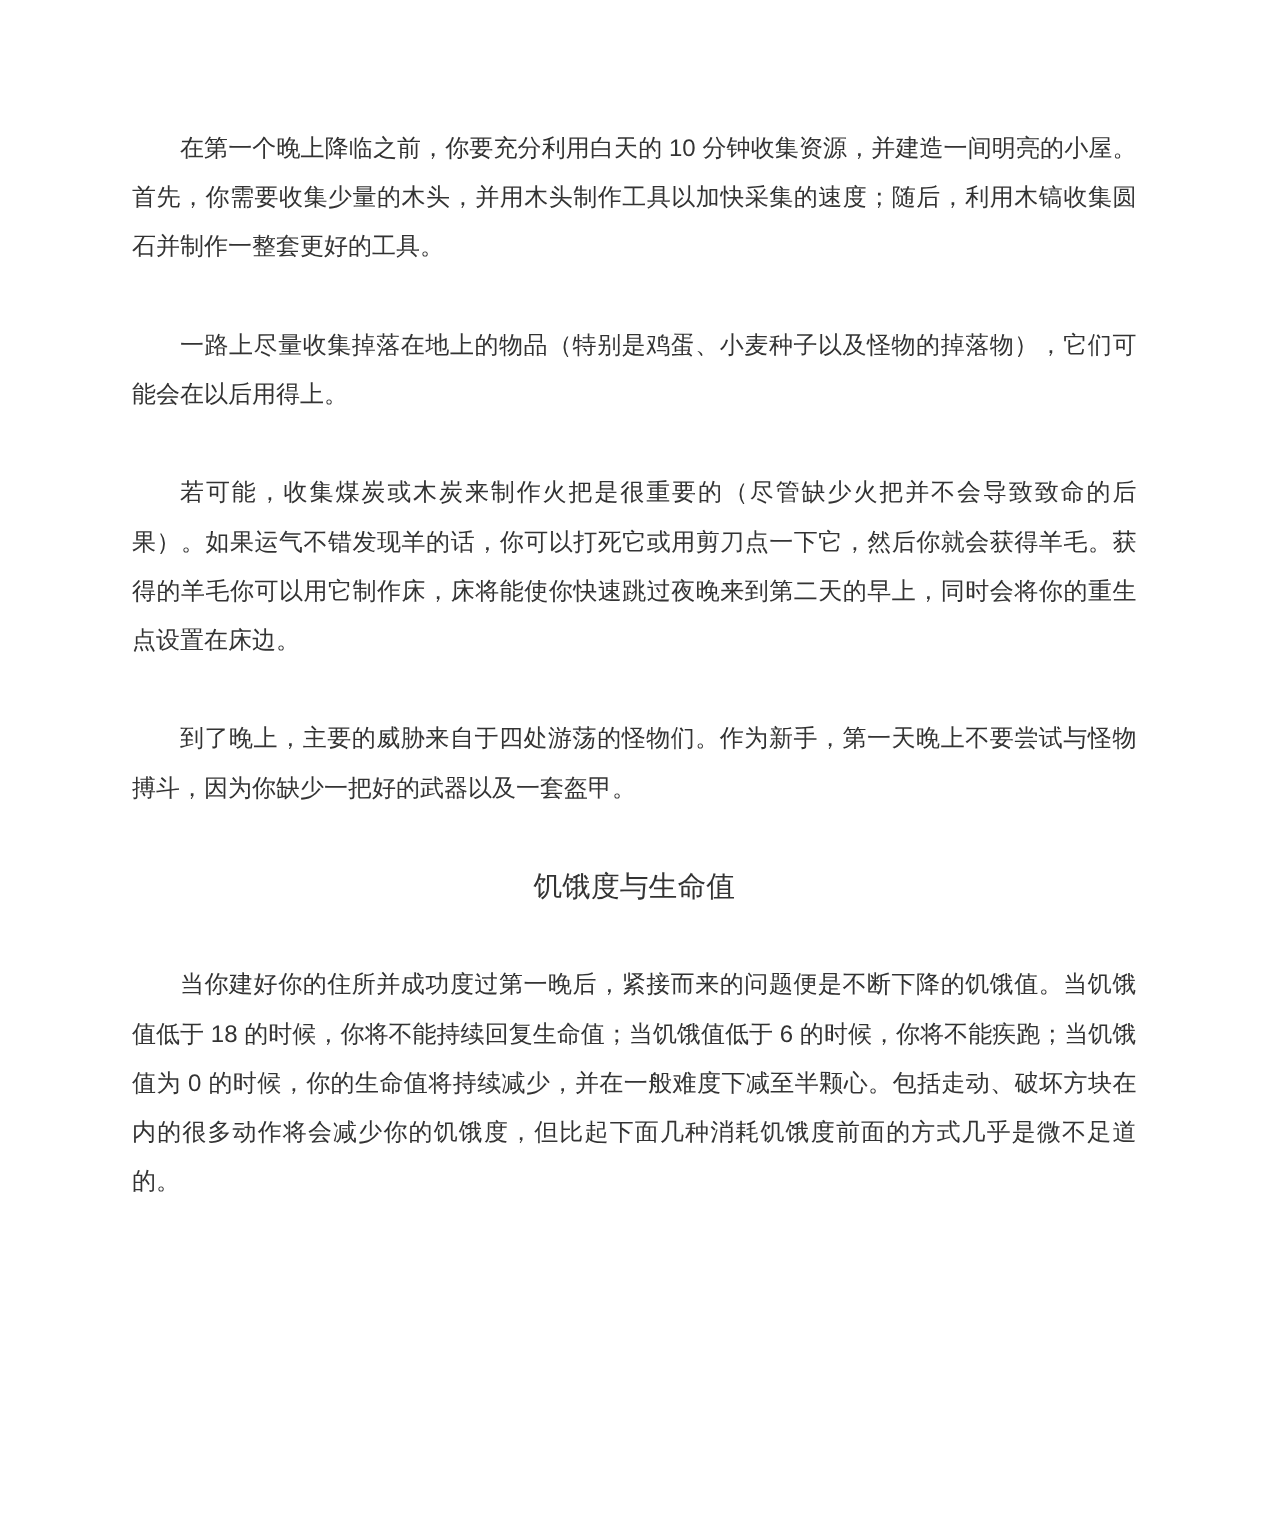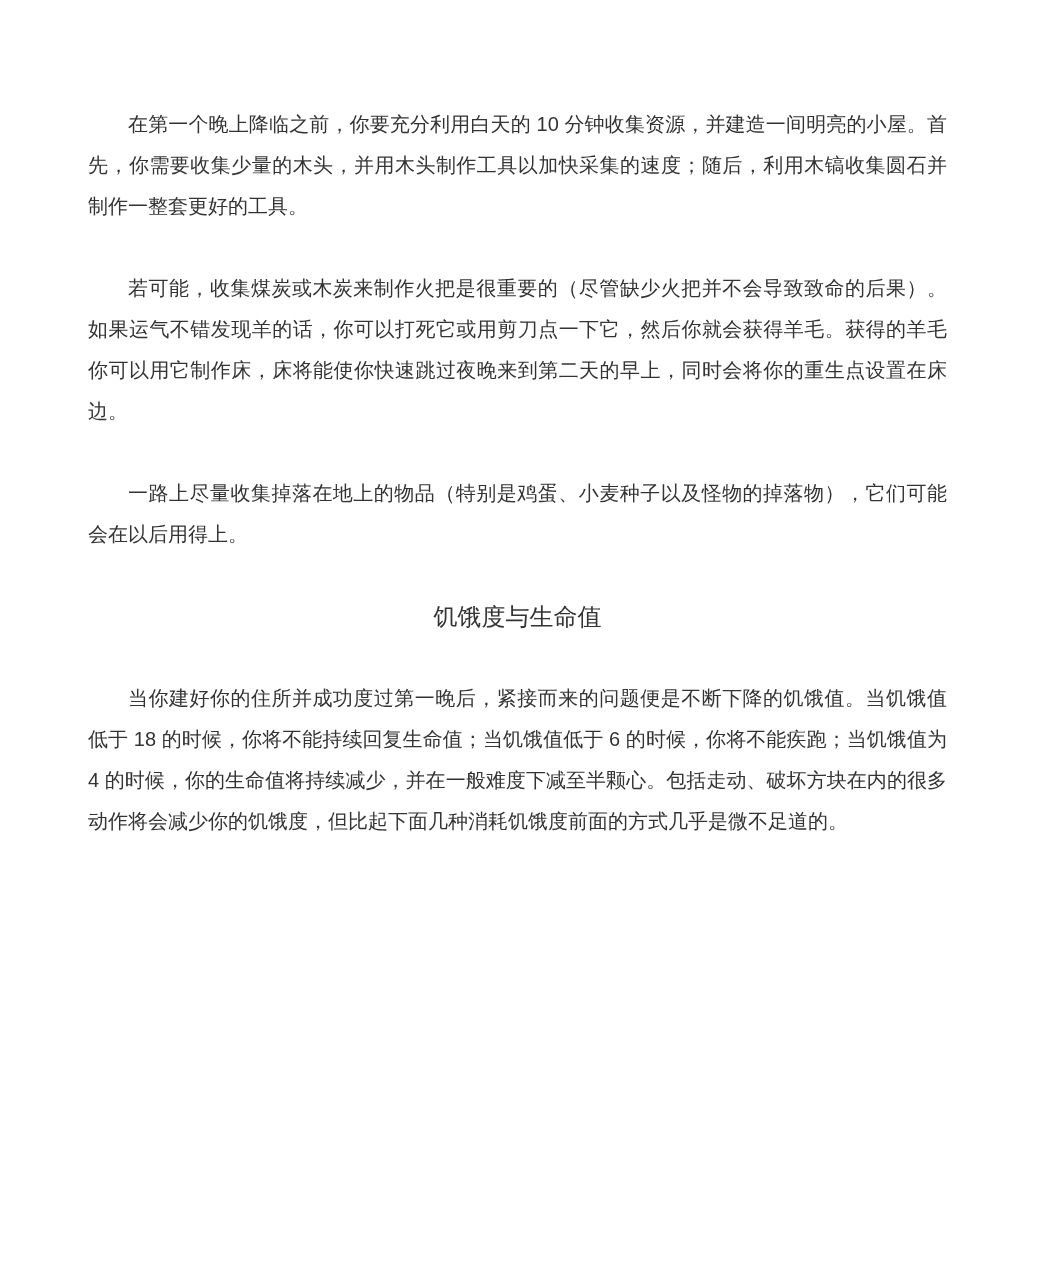--- a/index.html
+++ b/index.html
@@ -6,21 +6,21 @@
     margin: 0;
     padding: 0;
     background: #ffffff;
   }
   .page {
     position: relative;
     width: 1063px;
     height: 1262px;
     box-sizing: border-box;
     background: #ffffff;
-    padding: 104px 116px 0 88px;
+    padding: 104px 116px 0 110px;
     font-family: "Liberation Sans", "DejaVu Sans", sans-serif;
     font-size: 20px;
     line-height: 41px;
     color: #333333;
     overflow: hidden;
   }
   .para {
     margin: 0 0 41px 0;
     text-indent: 2em;
     text-align: justify;
@@ -35,22 +35,23 @@
     font-size: 24px;
     line-height: 41px;
   }
 </style>
 </head>
 <body>
 
 <div class="page">
   <p class="para">在第一个晚上降临之前，你要充分利用白天的 10 分钟收集资源，并建造一间明亮的小屋。首先，你需要收集少量的木头，并用木头制作工具以加快采集的速度；随后，利用木镐收集圆石并制作一整套更好的工具。</p>
 
+  <p class="para">一路上尽量收集掉落在地上的物品（特别是鸡蛋、小麦种子以及怪物的掉落物），它们可能会在以后用得上。</p>
+
   <p class="para">若可能，收集煤炭或木炭来制作火把是很重要的（尽管缺少火把并不会导致致命的后果）。如果运气不错发现羊的话，你可以打死它或用剪刀点一下它，然后你就会获得羊毛。获得的羊毛你可以用它制作床，床将能使你快速跳过夜晚来到第二天的早上，同时会将你的重生点设置在床边。</p>
 
-  <p class="para">一路上尽量收集掉落在地上的物品（特别是鸡蛋、小麦种子以及怪物的掉落物），它们可能会在以后用得上。</p>
-
+  <p class="para">到了晚上，主要的威胁来自于四处游荡的怪物们。作为新手，第一天晚上不要尝试与怪物搏斗，因为你缺少一把好的武器以及一套盔甲。</p>
 
   <h2 class="heading">饥饿度与生命值</h2>
 
-  <p class="para">当你建好你的住所并成功度过第一晚后，紧接而来的问题便是不断下降的饥饿值。当饥饿值低于 18 的时候，你将不能持续回复生命值；当饥饿值低于 6 的时候，你将不能疾跑；当饥饿值为 4 的时候，你的生命值将持续减少，并在一般难度下减至半颗心。包括走动、破坏方块在内的很多动作将会减少你的饥饿度，但比起下面几种消耗饥饿度前面的方式几乎是微不足道的。</p>
+  <p class="para">当你建好你的住所并成功度过第一晚后，紧接而来的问题便是不断下降的饥饿值。当饥饿值低于 18 的时候，你将不能持续回复生命值；当饥饿值低于 6 的时候，你将不能疾跑；当饥饿值为 0 的时候，你的生命值将持续减少，并在一般难度下减至半颗心。包括走动、破坏方块在内的很多动作将会减少你的饥饿度，但比起下面几种消耗饥饿度前面的方式几乎是微不足道的。</p>
 
 </div>
 
 </body></html>

